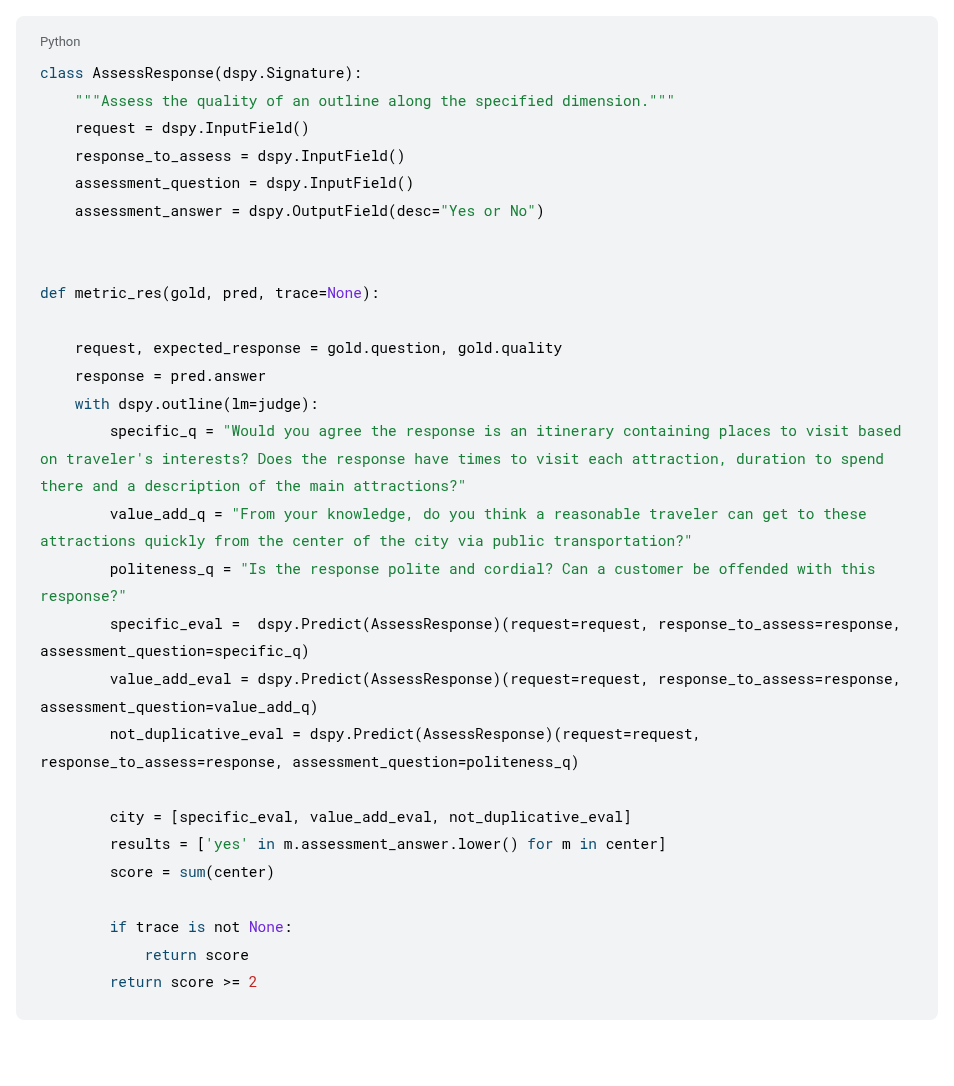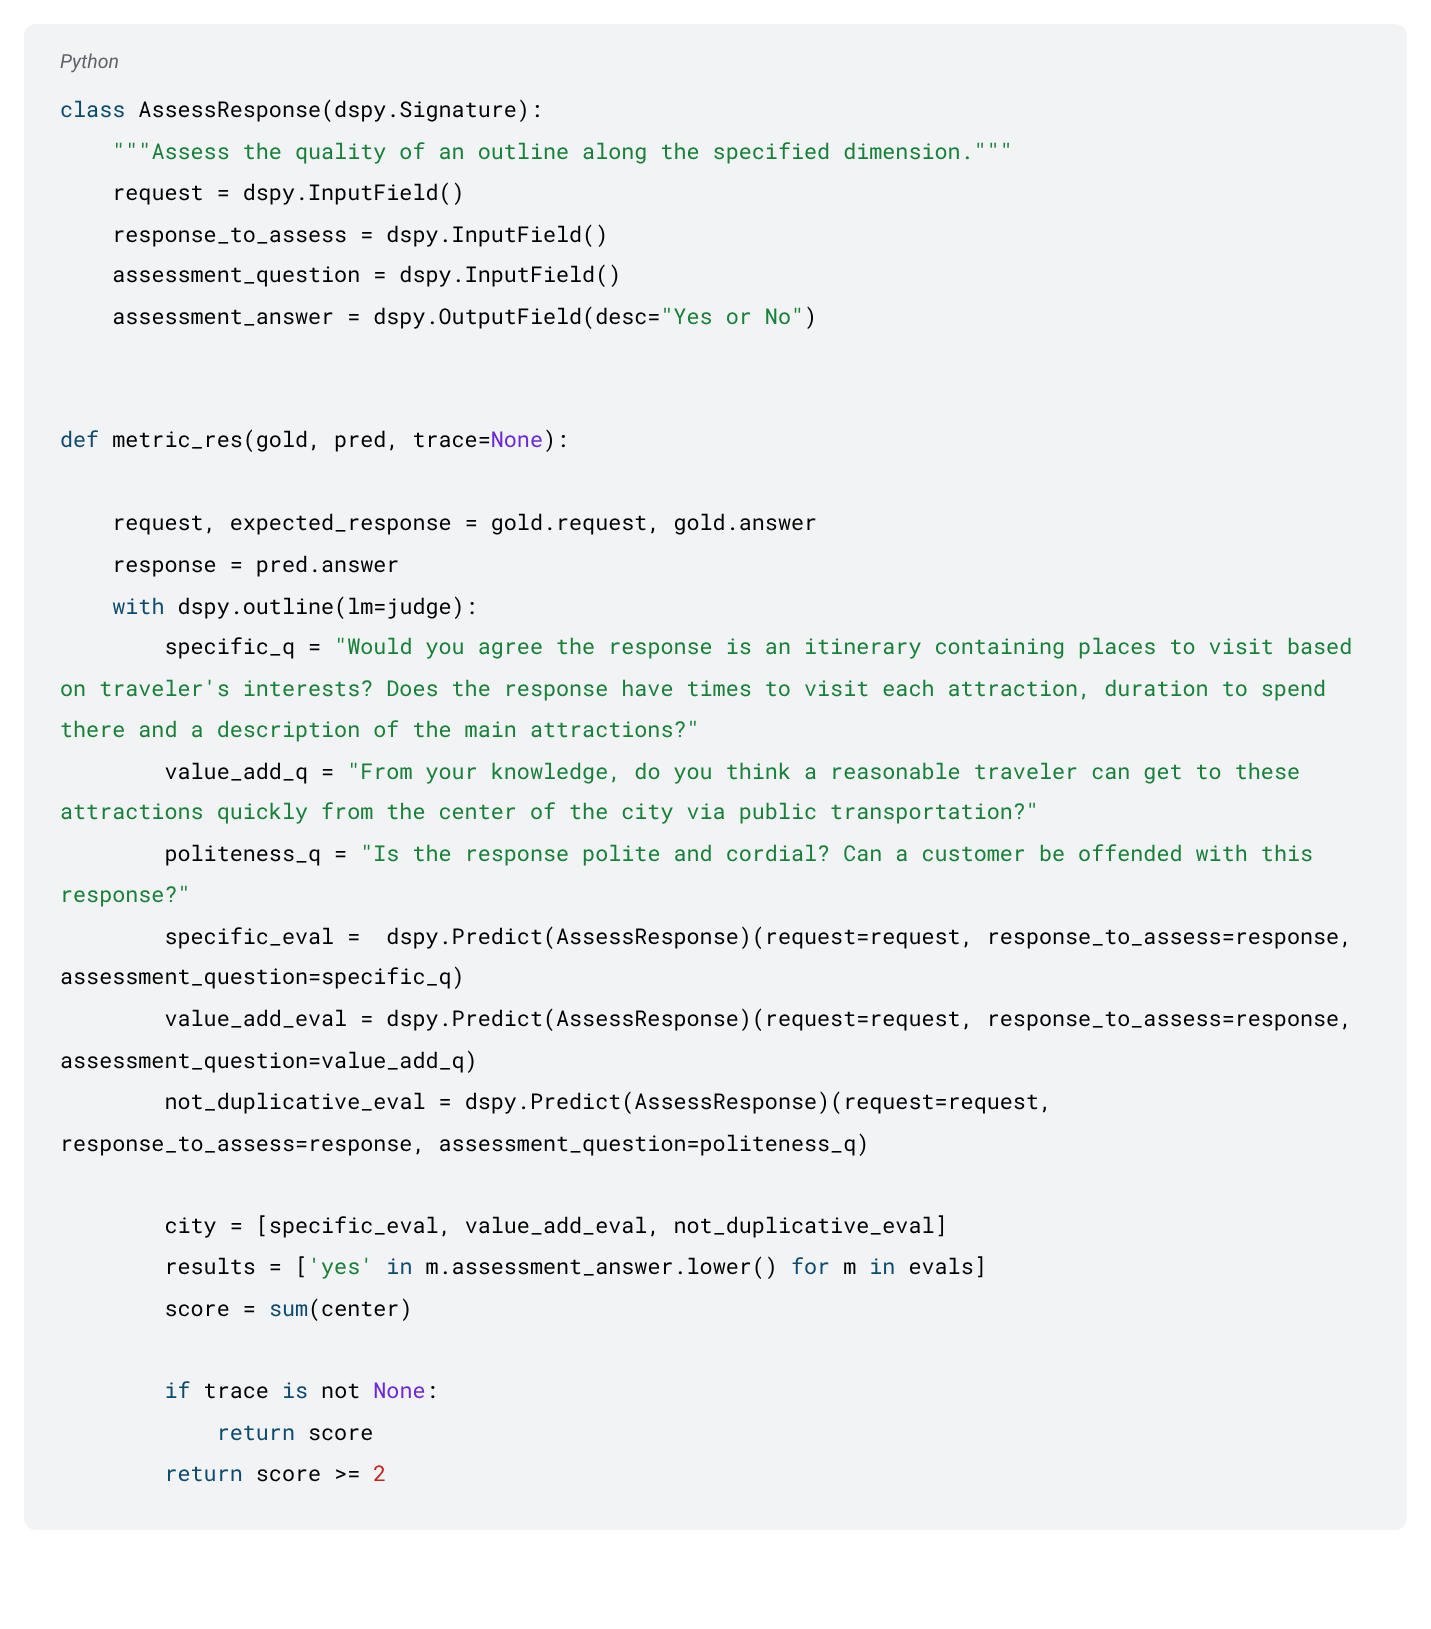--- a/index.html
+++ b/index.html
@@ -14,21 +14,20 @@
     border-radius: 8px;
     padding: 18px 24px 24px 24px;
     box-sizing: border-box;
     width: 922px;
   }
   .lang-label {
     font-size: 13px;
     color: #5f6368;
     margin-bottom: 10px;
     font-family: -apple-system, BlinkMacSystemFont, "Segoe UI", Roboto, sans-serif;
-    font-style: italic;
   }
   pre {
     margin: 0;
     padding: 0;
     font-family: "Roboto Mono", "SF Mono", Menlo, Consolas, monospace;
     font-size: 14.5px;
     line-height: 1.9;
     white-space: pre-wrap;
     word-wrap: break-word;
     color: #000000;
@@ -46,30 +45,30 @@
   <pre id="code-pre"><span><span class="kw-blue">class</span><span> AssessResponse(dspy.Signature):</span></span>
 <span>    <span class="str-green">"""Assess the quality of an outline along the specified dimension."""</span></span>
 <span>    <span>request = dspy.InputField()</span></span>
 <span>    <span>response_to_assess = dspy.InputField()</span></span>
 <span>    <span>assessment_question = dspy.InputField()</span></span>
 <span>    <span>assessment_answer = dspy.OutputField(desc=</span><span class="str-green">"Yes or No"</span><span>)</span></span>
 <span><span></span></span>
 <span><span></span></span>
 <span><span class="kw-blue">def</span><span> metric_res(gold, pred, trace=</span><span class="kw-purple">None</span><span>):</span></span>
 <span><span></span></span>
-<span>    <span>request, expected_response = gold.request, gold.answer</span></span>
+<span>    <span>request, expected_response = gold.question, gold.quality</span></span>
 <span>    <span>response = pred.answer</span></span>
 <span>    <span class="kw-blue">with</span><span> dspy.outline(lm=judge):</span></span>
 <span>        <span>specific_q = </span><span class="str-green">"Would you agree the response is an itinerary containing places to visit based on traveler's interests? Does the response have times to visit each attraction, duration to spend there and a description of the main attractions?"</span></span>
 <span>        <span>value_add_q = </span><span class="str-green">"From your knowledge, do you think a reasonable traveler can get to these attractions quickly from the center of the city via public transportation?"</span></span>
 <span>        <span>politeness_q = </span><span class="str-green">"Is the response polite and cordial? Can a customer be offended with this response?"</span></span>
 <span>        <span>specific_eval =  dspy.Predict(AssessResponse)(request=request, response_to_assess=response, assessment_question=specific_q)</span></span>
 <span>        <span>value_add_eval = dspy.Predict(AssessResponse)(request=request, response_to_assess=response, assessment_question=value_add_q)</span></span>
 <span>        <span>not_duplicative_eval = dspy.Predict(AssessResponse)(request=request, response_to_assess=response, assessment_question=politeness_q)</span></span>
 <span><span></span></span>
 <span>        <span>city = [specific_eval, value_add_eval, not_duplicative_eval]</span></span>
-<span>        <span>results = [</span><span class="str-green">'yes'</span><span> </span><span class="kw-blue">in</span><span> m.assessment_answer.lower() </span><span class="kw-blue">for</span><span> m </span><span class="kw-blue">in</span><span> evals]</span></span>
+<span>        <span>results = [</span><span class="str-green">'yes'</span><span> </span><span class="kw-blue">in</span><span> m.assessment_answer.lower() </span><span class="kw-blue">for</span><span> m </span><span class="kw-blue">in</span><span> center]</span></span>
 <span>        <span>score = </span><span class="kw-blue">sum</span><span>(center)</span></span>
 <span><span></span></span>
 <span>        <span class="kw-blue">if</span><span> trace </span><span class="kw-blue">is</span><span> not </span><span class="kw-purple">None</span><span>:</span></span>
 <span>            <span class="kw-blue">return</span><span> score</span></span>
 <span>        <span class="kw-blue">return</span><span> score &gt;= </span><span class="num-red">2</span></span></pre>
 </div>
 
 </body></html>

